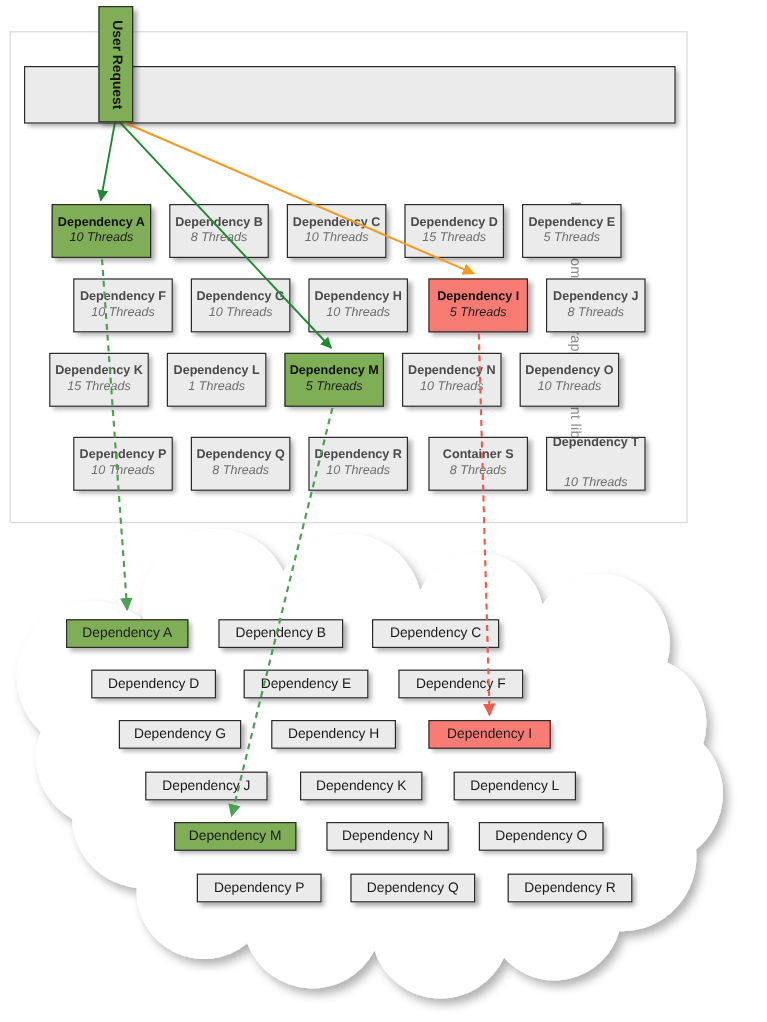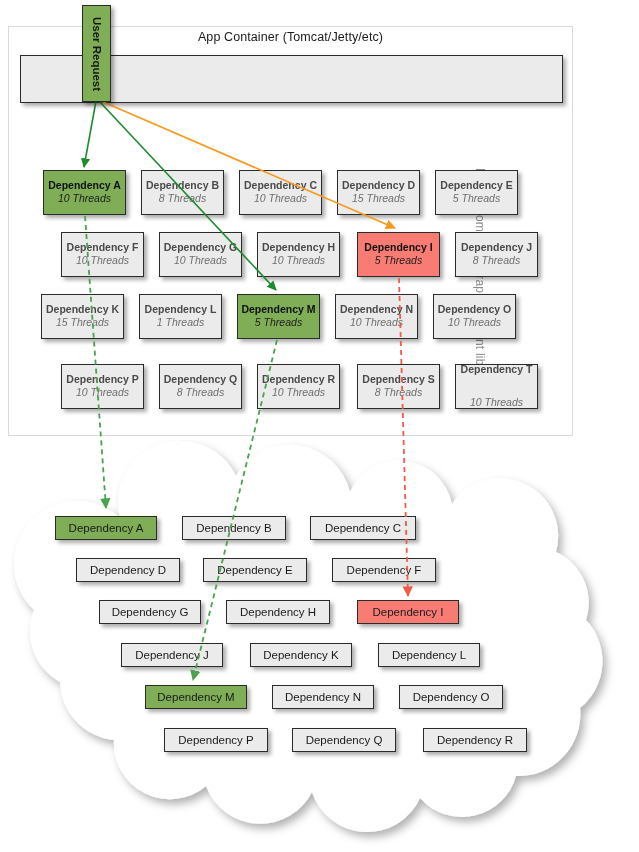--- a/index.html
+++ b/index.html
@@ -219,21 +219,20 @@
         <path fill="#ffffff" stroke="none" d="
           M 60,150
           A 52,52 0 0 1 116,98
           A 52,52 0 0 1 140,204
           A 52,52 0 0 1 60,150 Z"></path>
       </g>
     </svg>
   </div>
 
   <div class="app-panel"></div>
-  <div class="app-title">App Container (Tomcat/Jetty/etc)</div>
   <div class="tomcat-bar"></div>
 
   <div class="user-request">
     <span>User Request</span>
   </div>
 
   <div class="side-caption">HystrixCommand wrapping client libraries</div>
 
 
   <div id="pool-layer">
@@ -303,21 +302,21 @@
       </div>
       <div class="dep" style="left: 159px; top: 364px;">
         <div class="dep-name">Dependency Q</div>
         <div class="dep-threads">8 Threads</div>
       </div>
       <div class="dep" style="left: 257px; top: 364px;">
         <div class="dep-name">Dependency R</div>
         <div class="dep-threads">10 Threads</div>
       </div>
       <div class="dep" style="left: 357px; top: 364px;">
-        <div class="dep-name">Dependency S</div>
+        <div class="dep-name">Container S</div>
         <div class="dep-threads">8 Threads</div>
       </div>
       <div class="dep" style="left: 455px; top: 364px; gap: 20px;">
         <div class="dep-name">Dependency T</div>
         <div class="dep-threads">10 Threads</div>
       </div>
     </div>
 
   <div id="cloud-layer">
       <div class="cdep green" style="left: 55px; top: 516px; width: 102px;">Dependency A</div>

